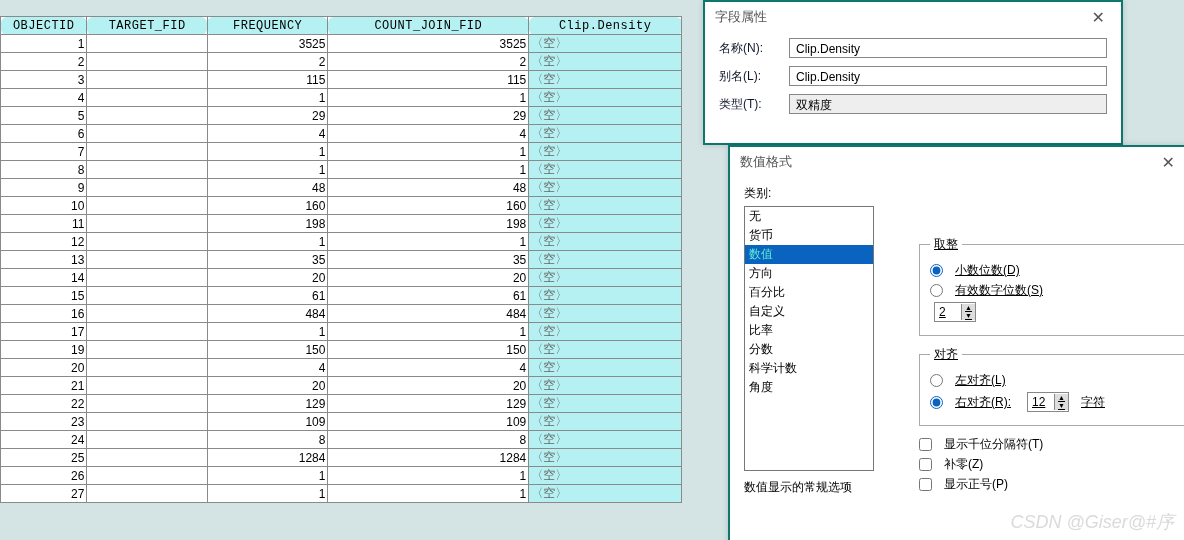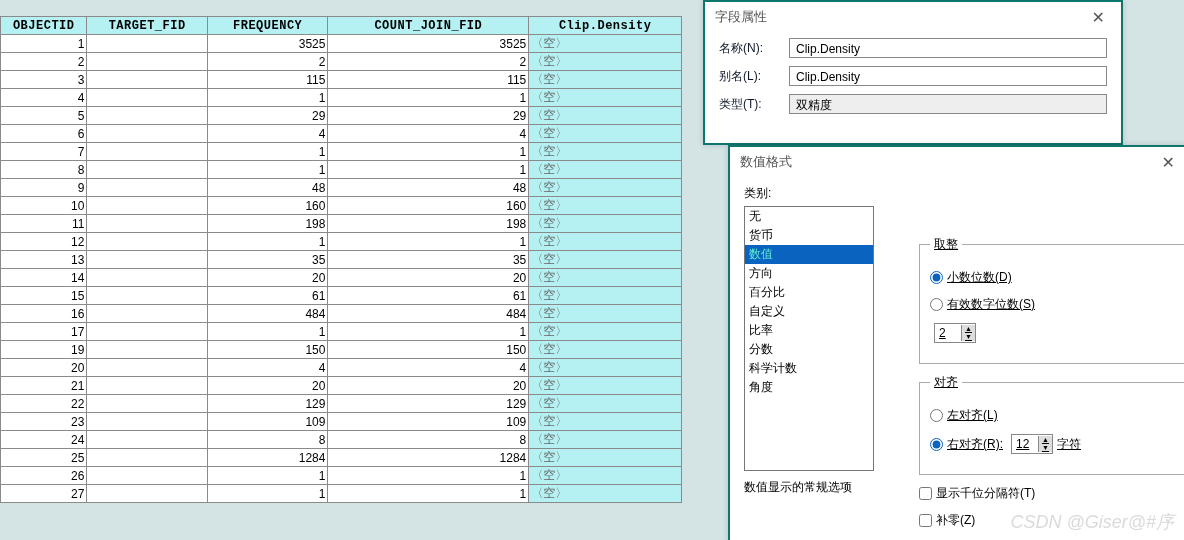--- a/index.html
+++ b/index.html
@@ -1,21 +1,21 @@
 <!DOCTYPE html>
 <html><head>
 <meta charset="utf-8">
 <style>
 * { box-sizing: border-box; margin: 0; padding: 0; font-family: "Microsoft YaHei", Tahoma, sans-serif; }
 body { background: #d4e3e4; width: 1184px; height: 540px; overflow: hidden; position: relative; font-size: 12px; }
 
 .table-wrap { position: absolute; left: 0; top: 16px; width: 682px; background: #fff; }
 .tbl { border-collapse: collapse; width: 100%; table-layout: fixed; }
 .tbl th, .tbl td { border: 1px solid #8a8a8a; height: 18px; font-size: 12px; }
-.tbl th { background: #b5f0f2; font-weight: bold; text-align: center; font-family: "Courier New", monospace; letter-spacing: 0.5px; }
+.tbl th { background: #b5f0f2; font-weight: normal; text-align: center; font-family: "Courier New", monospace; letter-spacing: 0.5px; border-radius: 6px; }
 .tbl td.num { text-align: right; padding-right: 2px; background: #fff; }
 .tbl td.density { background: #b5f0f2; color: #666; padding-left: 2px; }
 
 .dialog { position: absolute; background: #fff; border: 2px solid #0f766e; box-shadow: 0 0 6px rgba(0,0,0,0.15); }
 .titlebar { height: 30px; display:flex; align-items:center; justify-content:space-between; padding: 0 10px; font-size: 13px; color: #555; }
 .closebtn { font-size: 16px; color:#555; padding:0 6px; }
 
 #field-props { left: 703px; top: 0px; width: 420px; height: 145px; }
 #field-props .body { padding: 6px 14px; }
 .frow { display:flex; align-items:center; margin-bottom: 8px; }
@@ -26,21 +26,21 @@
 #num-format { left: 728px; top: 145px; width: 465px; height: 398px; }
 #num-format .body { padding: 8px 14px; }
 .catlab { margin-bottom:4px; }
 .catbox { border:1px solid #777; width: 130px; height: 265px; background:#fff; overflow:hidden; }
 .catbox .item { padding: 1px 4px; }
 .catbox .item.sel { background: #0a64bf; color:#5eead4; }
 
 .right-pane { position:absolute; left:175px; top:30px; width:270px; }
 fieldset.grp { border:1px solid #aaa; margin-bottom:10px; padding:6px 10px 10px 10px;text-decoration:underline; }
 fieldset.grp legend { padding:0 4px; }
-.radio-row, .chk-row { display:flex; align-items:center; gap:4px; margin:10px 0; font-size:12px; }
+.radio-row, .chk-row { display:flex; align-items:center; gap:12px; margin:3px 0; font-size:12px; }
 .radio-row input[type=radio], .chk-row input[type=checkbox] { accent-color:#0a64bf; }
 .spin { display:inline-flex; align-items:center; border:1px solid #888; margin-left:4px; }
 .spin .v { width:26px; height:18px; line-height:18px; text-align:left; padding-left:4px; }
 .spin .arrows { width:14px; display:flex; flex-direction:column; }
 .spin .arrows span { font-size:7px; line-height:8px; text-align:center; background:#ddd; border-left:1px solid #888; }
 .footer-label { margin-top: 8px; }
 
 .watermark { position:absolute; right:10px; bottom:6px; color:#dadada; font-size:18px; font-style:italic; pointer-events:none; }
 </style>
 </head>

